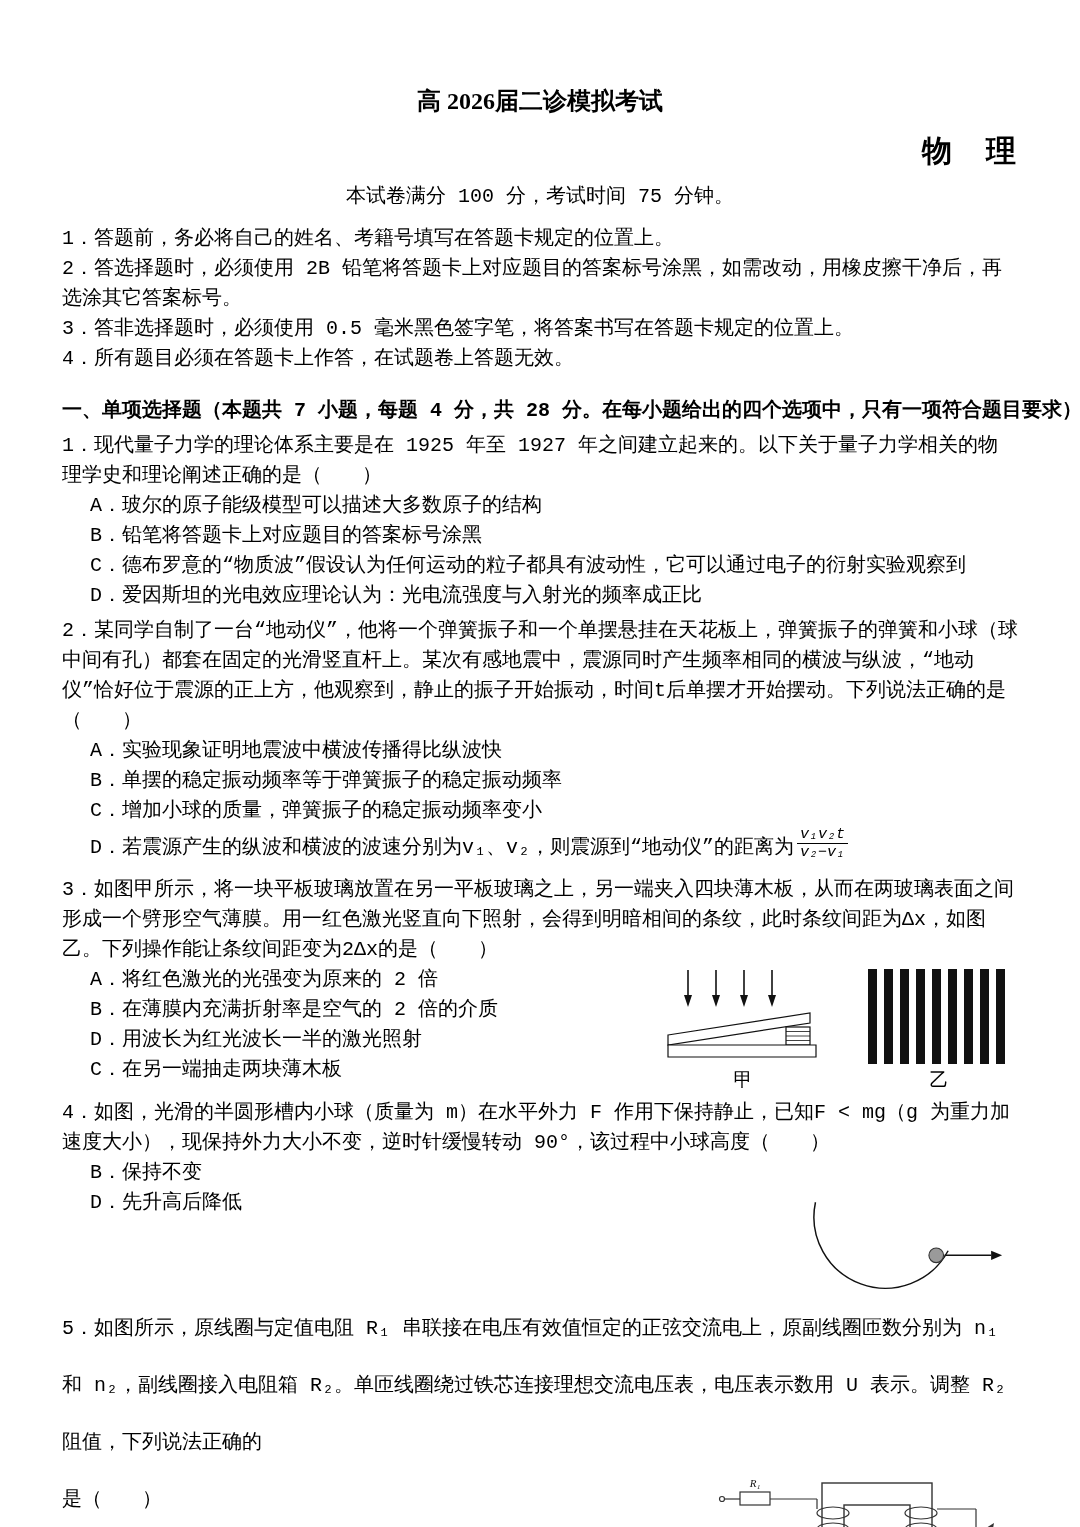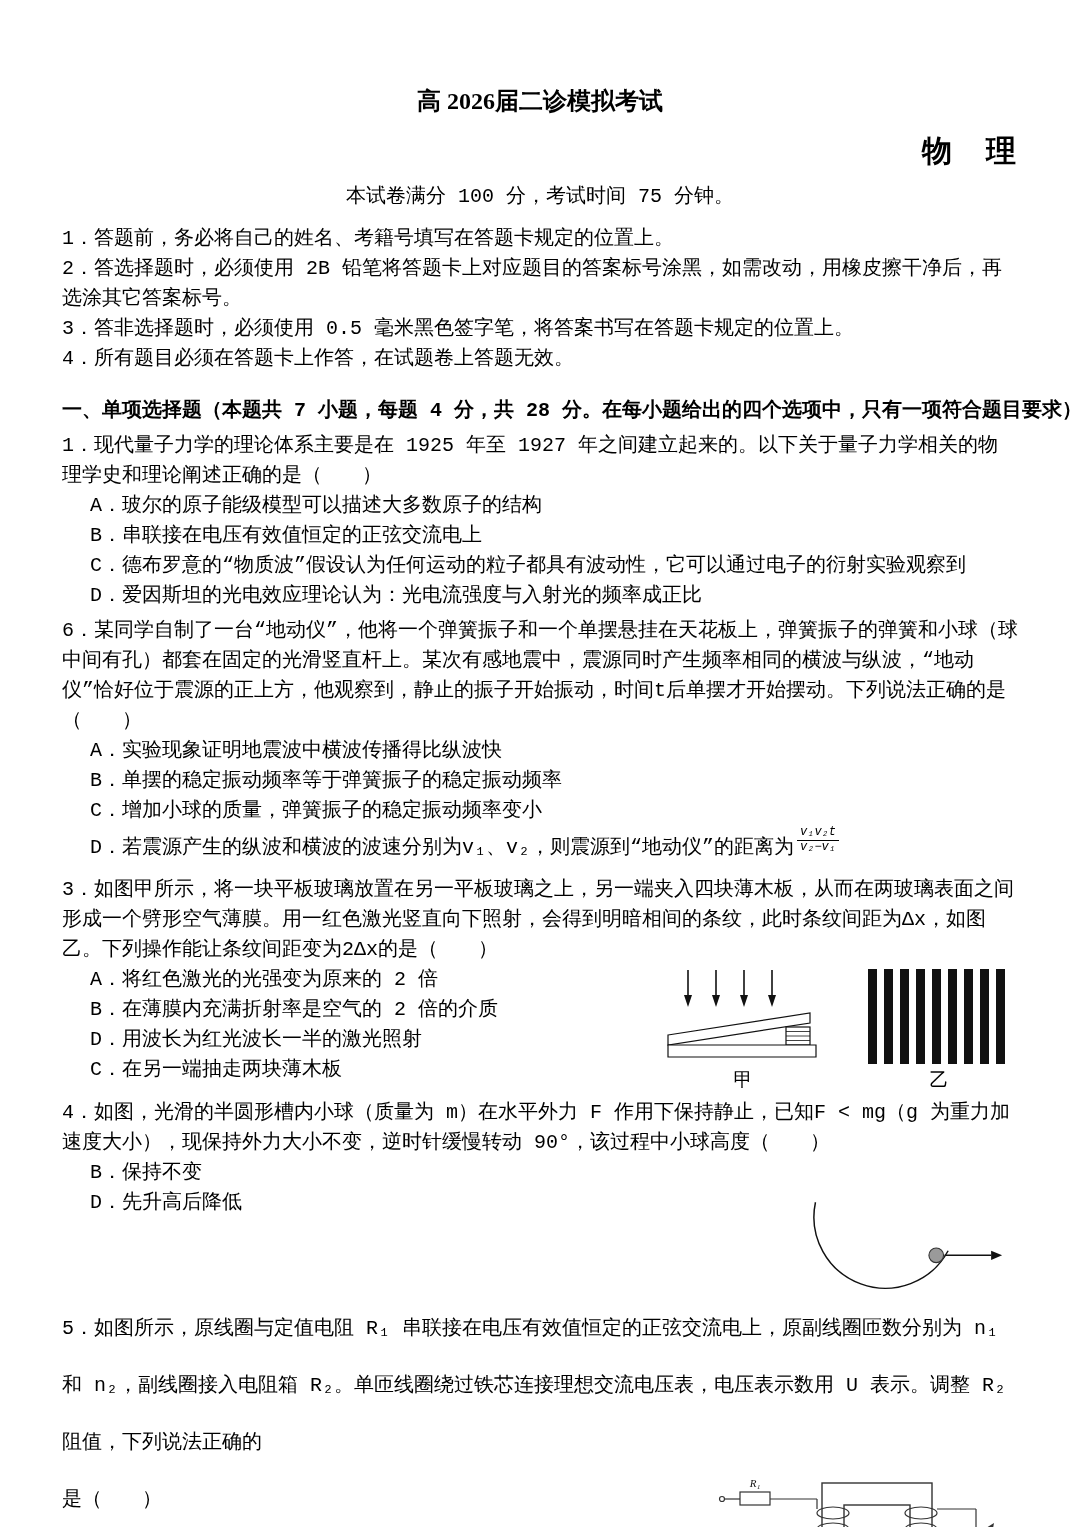--- a/index.html
+++ b/index.html
@@ -17,21 +17,21 @@
   h1.title { margin: 0; text-align: center; font-size: 24px; font-weight: 700; line-height: 34px; }
   h2.subject { margin: 14px 0 0 0; text-align: right; font-size: 30px; font-weight: 700; letter-spacing: 2px; line-height: 38px; }
   p { margin: 0; line-height: 30px; font-family: Liberation Mono, monospace; }
   .exam-info { margin-top: 12px; text-align: center; }
   .bold { font-weight: 700; }
   .notices { margin-top: 12px; }
   .section-heading { margin-top: 22px; font-weight: 700; white-space: nowrap; }
   .question { margin-top: 5px; }
   .options .option { padding-left: 28px; }
   .opt-frac { display: flex; align-items: flex-start; padding-left: 28px; height: 44px; line-height: 44px; }
-  .frac { display: inline-block; text-align: center; font-size: 12px; line-height: 1.15; vertical-align: middle; margin-left: 3px; font-style: italic; }
+  .frac { display: inline-block; text-align: center; font-size: 15px; line-height: 1.15; vertical-align: middle; margin-left: 3px; font-style: italic; }
   .frac .num { display: block; border-bottom: 1.3px solid #000; padding: 0 3px; }
   .frac .den { display: block; padding: 0 3px; }
   .qbody::after { content: ""; display: block; clear: both; }
   .fig-right { float: right; margin: 2px 4px 2px 18px; }
   .q3fig { display: flex; gap: 36px; align-items: flex-end; }
   .subfig { text-align: center; }
   .figlabel { margin-top: 2px; font-size: 19px; line-height: 22px; }
   .q5 p { line-height: 57px; }
   svg { display: block; }
   svg text { font-family: "Liberation Serif", "DejaVu Serif", serif; }
@@ -51,28 +51,28 @@
     <p>3．答非选择题时，必须使用 0.5 毫米黑色签字笔，将答案书写在答题卡规定的位置上。</p>
     <p>4．所有题目必须在答题卡上作答，在试题卷上答题无效。</p>
   </div>
 
   <p class="section-heading">一、单项选择题（本题共 7 小题，每题 4 分，共 28 分。在每小题给出的四个选项中，只有一项符合题目要求）</p>
 
   <div class="question">
     <p class="stem">1．现代量子力学的理论体系主要是在 1925 年至 1927 年之间建立起来的。以下关于量子力学相关的物理学史和理论阐述正确的是（　　）</p>
     <div class="options">
       <p class="option">A．玻尔的原子能级模型可以描述大多数原子的结构</p>
-      <p class="option">B．串联接在电压有效值恒定的正弦交流电上</p>
+      <p class="option">B．铅笔将答题卡上对应题目的答案标号涂黑</p>
       <p class="option">C．德布罗意的“物质波”假设认为任何运动的粒子都具有波动性，它可以通过电子的衍射实验观察到</p>
       <p class="option">D．爱因斯坦的光电效应理论认为：光电流强度与入射光的频率成正比</p>
     </div>
   </div>
 
   <div class="question">
-    <p class="stem">6．某同学自制了一台“地动仪”，他将一个弹簧振子和一个单摆悬挂在天花板上，弹簧振子的弹簧和小球（球中间有孔）都套在固定的光滑竖直杆上。某次有感地震中，震源同时产生频率相同的横波与纵波，“地动仪”恰好位于震源的正上方，他观察到，静止的振子开始振动，时间t后单摆才开始摆动。下列说法正确的是（　　）</p>
+    <p class="stem">2．某同学自制了一台“地动仪”，他将一个弹簧振子和一个单摆悬挂在天花板上，弹簧振子的弹簧和小球（球中间有孔）都套在固定的光滑竖直杆上。某次有感地震中，震源同时产生频率相同的横波与纵波，“地动仪”恰好位于震源的正上方，他观察到，静止的振子开始振动，时间t后单摆才开始摆动。下列说法正确的是（　　）</p>
     <div class="options">
       <p class="option">A．实验现象证明地震波中横波传播得比纵波快</p>
       <p class="option">B．单摆的稳定振动频率等于弹簧振子的稳定振动频率</p>
       <p class="option">C．增加小球的质量，弹簧振子的稳定振动频率变小</p>
       <p class="opt-frac">
         <span>D．若震源产生的纵波和横波的波速分别为v₁、v₂，则震源到“地动仪”的距离为</span>
         <span class="frac">
           <span class="num">v₁v₂t</span>
           <span class="den">v₂−v₁</span>
         </span>

